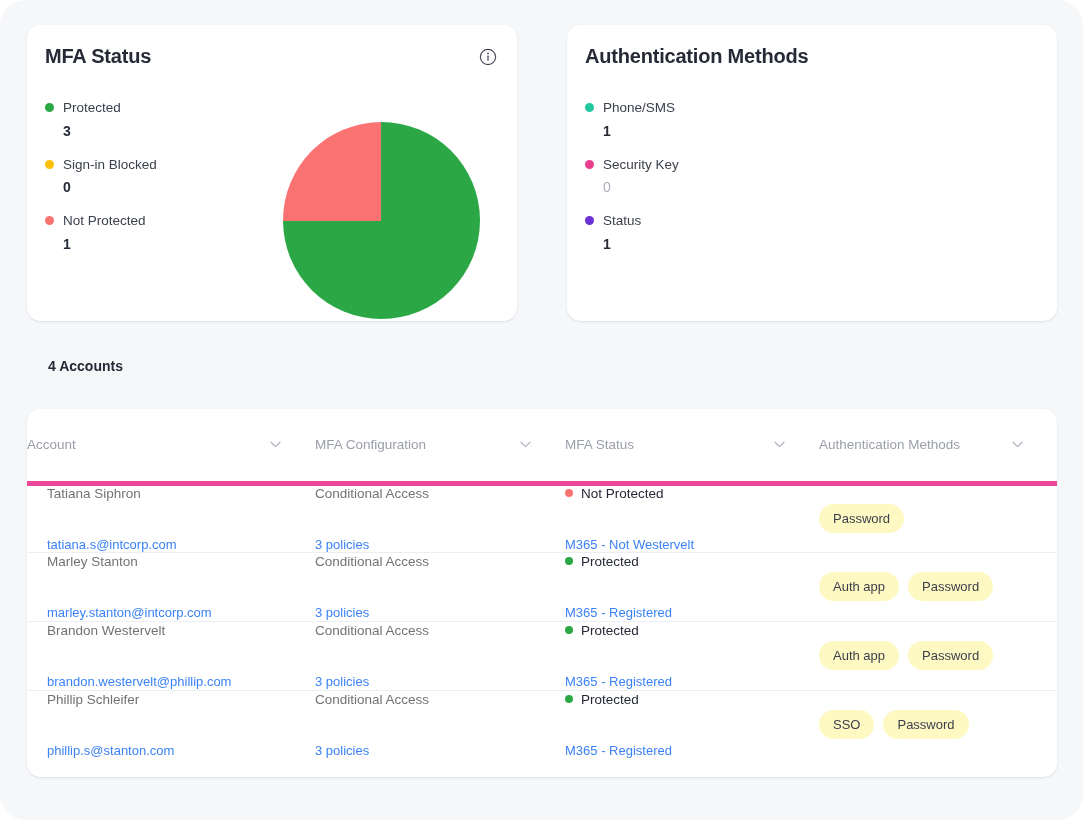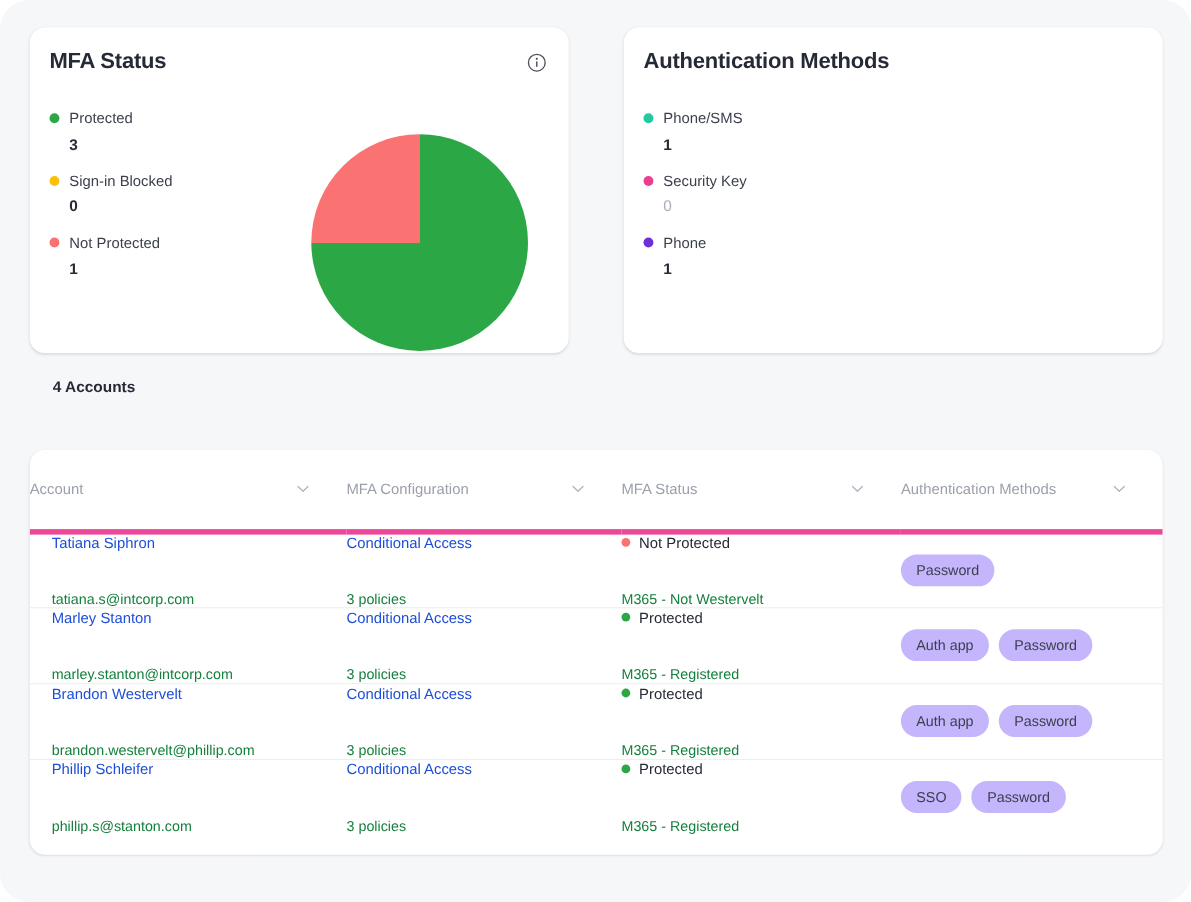--- a/index.html
+++ b/index.html
@@ -107,21 +107,21 @@
     height: 197px;
     border-radius: 50%;
     top: 97px;
   }
   .pie.mfa { left: 256px; }
 
   
   .accounts-count {
     position: absolute;
     left: 48px;
-    top: 343px;
+    top: 358px;
     font-size: 14px;
     font-weight: 700;
     color: #262a36;
   }
 
   
   .table-card {
     position: absolute;
     left: 27px;
     top: 409px;
@@ -173,27 +173,27 @@
     vertical-align: middle;
     border-bottom: 1px solid #edeef1;
   }
   .accounts-table tbody tr:last-child td { border-bottom: none; }
 
   .cell { padding-right: 12px; }
   .cell.first { padding-left: 20px; }
 
   .line-primary {
     font-size: 13.5px;
-    color: #1d4ed8;
+    color: #737373;
     margin-bottom: 5px;
     white-space: nowrap;
   }
   .line-secondary {
     font-size: 13px;
-    color: #15803d;
+    color: #3b82f6;
     white-space: nowrap;
     margin-top: 36px;
   }
 
   .status-primary {
     display: flex;
     align-items: center;
     gap: 8px;
     margin-bottom: 5px;
   }
@@ -207,21 +207,21 @@
     color: #262a36;
   }
 
   .badges {
     display: flex;
     gap: 9px;
     align-items: center;
     flex-wrap: wrap;
   }
   .badge {
-    background: #c4b5fd;
+    background: #fef9c3;
     color: #3b3f4c;
     font-size: 13px;
     padding: 7px 14px;
     border-radius: 999px;
     white-space: nowrap;
     cursor: default;
   }
 </style>
 </head>
 <body>
@@ -281,21 +281,21 @@
           <div class="legend-item">
             <div class="legend-head">
               <span class="legend-dot" style="background: rgb(236, 62, 143);"></span>
               <span class="legend-label">Security Key</span>
             </div>
             <div class="legend-value dim">0</div>
           </div>
           <div class="legend-item">
             <div class="legend-head">
               <span class="legend-dot" style="background: rgb(107, 48, 214);"></span>
-              <span class="legend-label">Phone</span>
+              <span class="legend-label">Status</span>
             </div>
             <div class="legend-value">1</div>
           </div>
         </div>
 
     </div>
   </div>
 
   <div class="accounts-count">4 Accounts</div>
 

